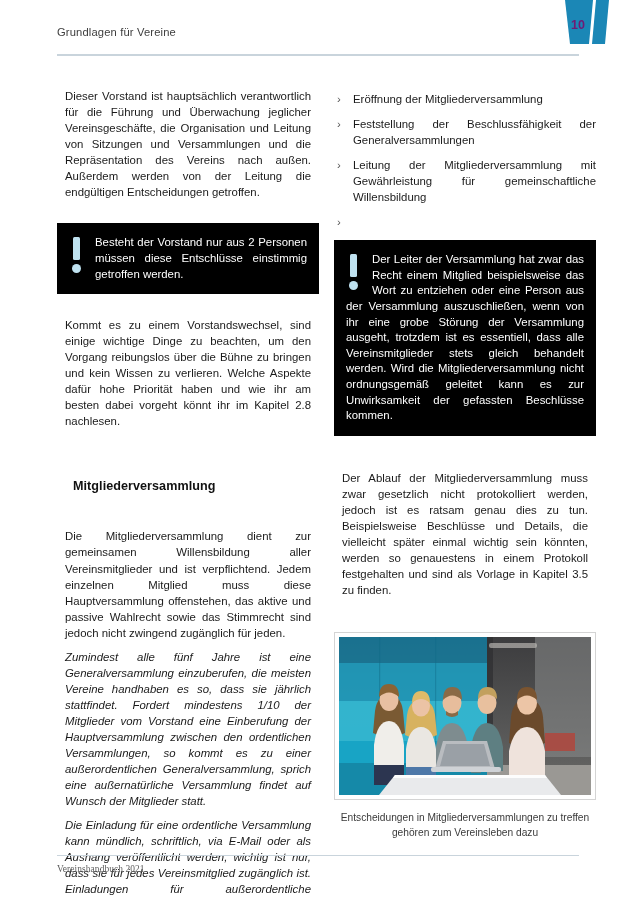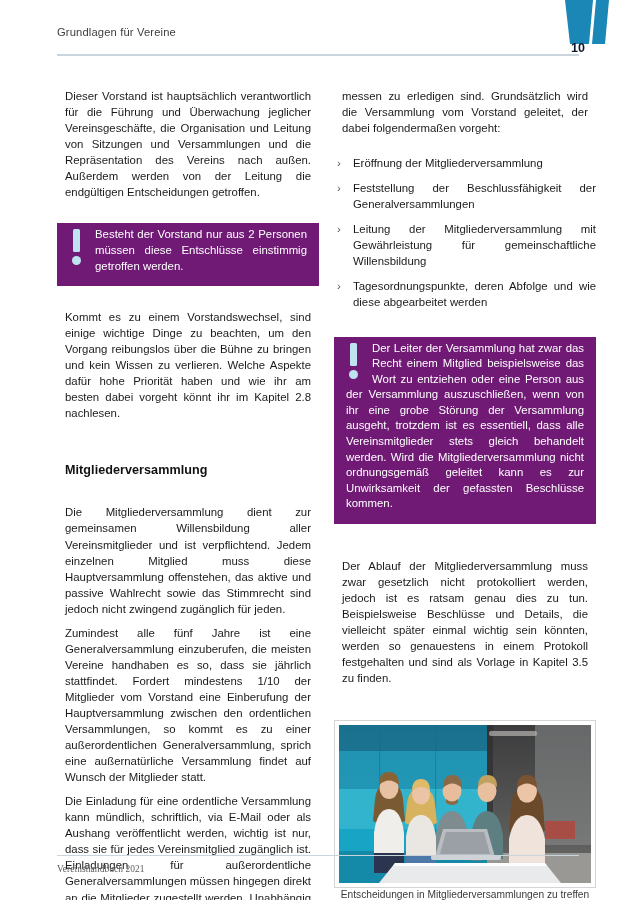--- a/index.html
+++ b/index.html
@@ -63,61 +63,60 @@
     display: block;
   }
   .page-badge .badge-num {
     position: absolute;
     left: 0;
     top: 19px;
     width: 30px;
     text-align: center;
     font-size: 12.5px;
     font-weight: 700;
-    color: #0f172a;
+    color: #701a75;
     line-height: 1;
-    margin-top: 23px;
   }
 
   
   .col {
     position: absolute;
     top: 80px;
     width: 262px;
   }
   .col-left  { left: 57px; }
   .col-right { left: 334px; }
 
   p.body, .lead {
     margin: 8px;
     font-size: 11.4px;
     line-height: 16.05px;
     text-align: justify;
     text-justify: inter-word;
     hyphens: manual;
     color: #1a1a1a;
   }
-  p.body + p.body { margin-top: 0; }
+  p.body + p.body { margin-top: 0; font-style: italic; }
   .gap-lg { height: 15px; }
   .gap-md { height: 11px; }
 
   h2.section-heading {
-    margin: 8px;
+    margin: 16px;
     font-size: 12.6px;
     font-weight: 700;
     color: #111111;
     letter-spacing: 0.05px;
   }
 
   
   .callout {
     position: relative;
-    background: #701a75;
+    background: #000000;
     color: #ffffff;
-    padding: 4px 12px 12px 12px;
+    padding: 12px 12px 12px 12px;
     box-sizing: border-box;
   }
   .callout-text {
     font-size: 11.4px;
     line-height: 15.6px;
     text-align: justify;
     color: #ffffff;
     margin: 0;
   }
   .callout-icon {
@@ -182,20 +181,21 @@
     border: 1px solid #d4d4d4;
     padding: 4px;
     background: #ffffff;
   }
   .photo {
     width: 100%;
     height: 100%;
     display: block;
   }
   .figcaption {
+    margin-top: 11px;
     font-size: 10.2px;
     line-height: 14.4px;
     text-align: center;
     color: #3a3a3a;
   }
 
   
   .footer-rule {
     position: absolute;
     left: 57px;
@@ -261,40 +261,38 @@
 
     <p class="body">Zumindest alle fünf Jahre ist eine Generalversammlung einzuberufen, die meisten Vereine handhaben es so, dass sie jährlich stattfindet. Fordert mindestens 1/10 der Mitglieder vom Vorstand eine Einberufung der Hauptversammlung zwischen den ordentlichen Versammlungen, so kommt es zu einer außerordentlichen Generalversammlung, sprich eine außernatürliche Versammlung findet auf Wunsch der Mitglieder statt.</p>
 
     <p class="body">Die Einladung für eine ordentliche Versammlung kann mündlich, schriftlich, via E-Mail oder als Aushang veröffentlicht werden, wichtig ist nur, dass sie für jedes Vereinsmitglied zugänglich ist. Einladungen für außerordentliche Generalversammlungen müssen hingegen direkt an die Mitglieder zugestellt werden. Unabhängig von der Versammlung, die einberufen wird, müssen in der Einladung die Tagesordnungspunkte aufgelistet sein.</p>
 
     <p class="body">Bei der Durchführung einer Hauptversammlung ist zu beachten, dass alle Beschlüsse ordnungsgemäß erfasst werden und die Aufgaben des Vereins ange-</p>
   </div>
 
   <div class="col col-right">
 
-    <p class="body">messen zu erledigen sind. Grundsätzlich wird die Versammlung vom Vorstand geleitet, der dabei folgendermaßen vorgeht:</p>
 
     <div class="gap-md"></div>
 
     <ul class="chev-list">
       <li>
         <span class="chev">›</span>
         <span>Eröffnung der Mitgliederversammlung</span>
       </li>
       <li>
         <span class="chev">›</span>
         <span>Feststellung der Beschlussfähigkeit der Generalversammlungen</span>
       </li>
       <li>
         <span class="chev">›</span>
         <span>Leitung der Mitgliederversammlung mit Gewährleistung für gemeinschaftliche Willensbildung</span>
       </li>
       <li>
         <span class="chev">›</span>
-        <span>Tagesordnungspunkte, deren Abfolge und wie diese abgearbeitet werden</span>
       </li>
     </ul>
 
     <div class="gap-lg"></div>
     <div class="gap-md"></div>
 
     <div class="callout">
       <div class="callout-icon">
         <span class="bar"></span>
         <span class="dot"></span>

